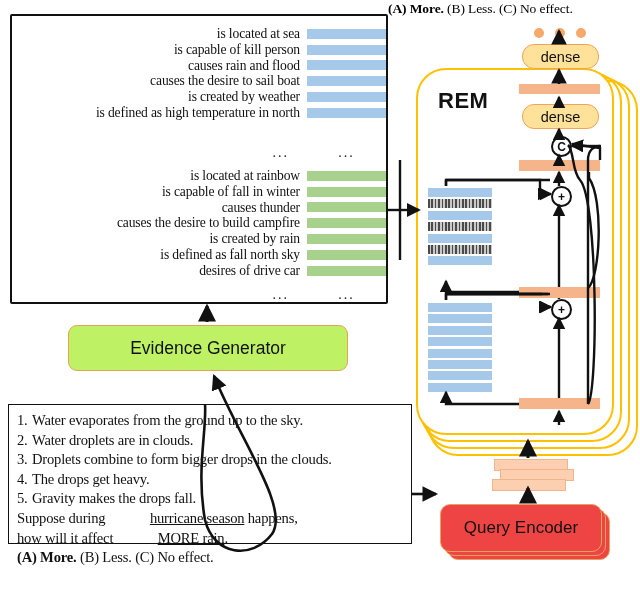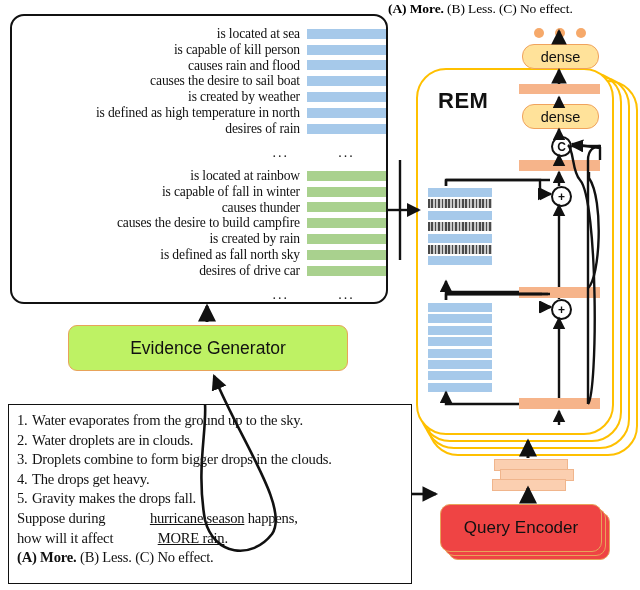--- a/index.html
+++ b/index.html
@@ -7,41 +7,41 @@
        font-family:"Liberation Serif", serif;}
   .abs{position:absolute;}
 
   
   #top-answer{left:388px;top:1px;width:250px;font-size:13.5px;
      font-family:"Liberation Serif",serif;white-space:nowrap;letter-spacing:-0.1px;}
   #top-answer .b{font-weight:bold;}
 
   
   #evidence-panel{left:10px;top:14px;width:378px;height:290px;
-     border:2.4px solid #111;border-radius:14px;background:#fff;box-sizing:border-box;}
+     border:2.4px solid #111;border-radius:2px;background:#fff;box-sizing:border-box;}
 
   .ev-group{position:absolute;left:0;width:100%;}
   .ev-row{display:flex;align-items:center;justify-content:flex-end;height:15.8px;}
   .ev-text{font-size:13.6px;color:#111;white-space:nowrap;
       font-family:"Liberation Serif",serif;text-align:right;padding-right:7px;letter-spacing:-0.15px;}
   .ev-bar{width:79px;height:10px;flex:0 0 79px;}
   .bar-blue{background:#a6c9ea;}
   .bar-green{background:#a9d18e;}
   .ev-dots{display:flex;align-items:center;justify-content:flex-end;height:14px;}
   .dots-t{width:auto;padding-right:18px;font-size:14px;letter-spacing:2px;color:#222;}
   .dots-b{width:79px;flex:0 0 79px;text-align:center;font-size:14px;letter-spacing:2px;color:#222;}
 
   
   #evidence-generator{left:68px;top:325px;width:278px;height:44px;
      background:#bef264;border:1.6px solid #e8a35a;border-radius:9px;
      display:flex;align-items:center;justify-content:center;
      font-family:"Liberation Sans",sans-serif;font-size:17.5px;color:#111;text-align:right;}
 
   
-  #passage-box{left:8px;top:404px;width:404px;height:180px;
+  #passage-box{left:8px;top:404px;width:404px;height:140px;
      border:1.9px solid #111;background:#fff;box-sizing:border-box;padding:6px 6px 0 8px;}
   .p-line{font-size:14.6px;line-height:19.6px;color:#111;white-space:nowrap;
      font-family:"Liberation Serif",serif;letter-spacing:-0.2px;}
   .p-num{display:inline-block;width:15px;}
   .u{text-decoration:underline;margin-left:41px;}
   .bold{font-weight:bold;}
 
   
   .rem-frame{border:2.6px solid #ffc000;border-radius:30px;background:transparent;}
   #rem-f4{left:428px;top:80px;width:206px;height:372px;}
@@ -126,24 +126,20 @@
       <div class="ev-row">
         <div class="ev-text">causes the desire to sail boat</div>
         <div class="ev-bar bar-blue"></div>
       </div>
       <div class="ev-row">
         <div class="ev-text">is created by weather</div>
         <div class="ev-bar bar-blue"></div>
       </div>
       <div class="ev-row">
         <div class="ev-text">is defined as high temperature in north</div>
-        <div class="ev-bar bar-blue"></div>
-      </div>
-      <div class="ev-row">
-        <div class="ev-text">desires of rain</div>
         <div class="ev-bar bar-blue"></div>
       </div>
     </div>
   <div class="ev-group" id="mid-dots" style="top:130px;">
       <div class="ev-dots">
         <div class="dots-t">...</div>
         <div class="dots-b">...</div>
       </div>
     </div>
   <div class="ev-group" id="green-group" style="top:152px;">

